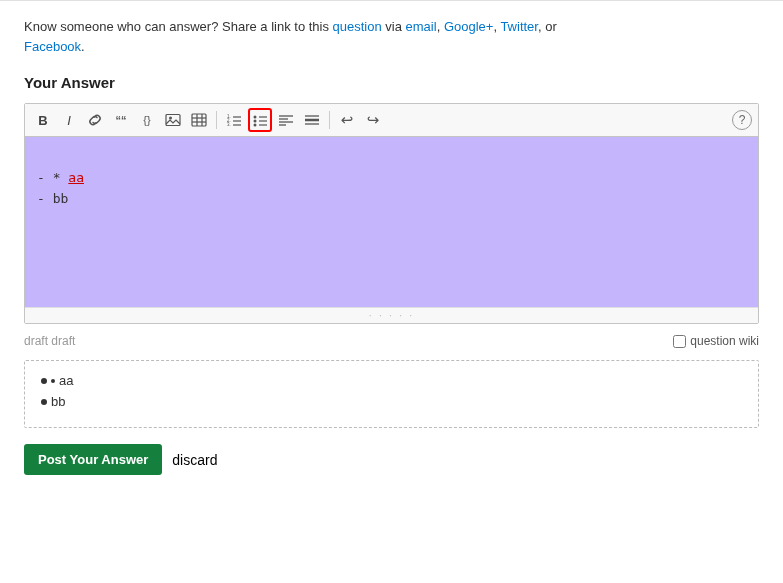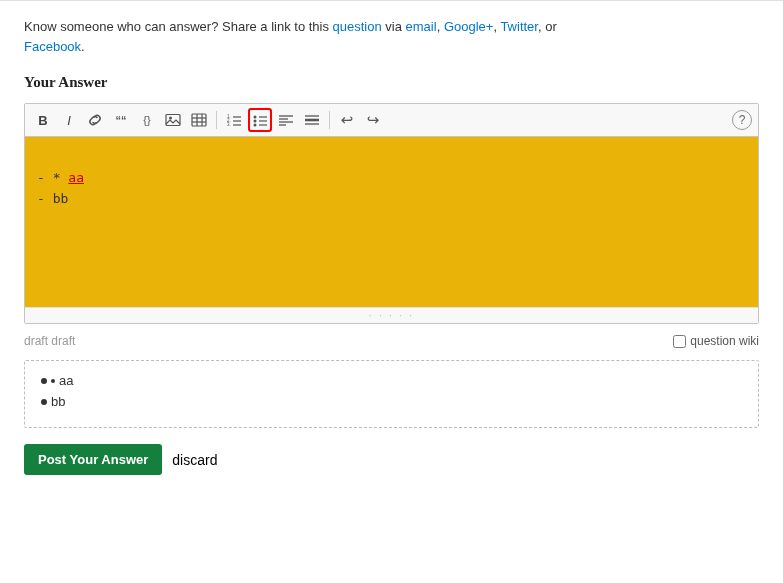--- a/index.html
+++ b/index.html
@@ -33,21 +33,20 @@
     .share-line a {
       color: #0077cc;
       text-decoration: none;
     }
 
     .your-answer-heading {
       font-size: 15px;
       font-weight: bold;
       color: #222;
       margin-bottom: 12px;
-      font-family: Liberation Serif, serif;
     }
 
     
     .editor-container {
       border: 1px solid #c4c4c4;
       border-radius: 2px;
       margin-bottom: 6px;
     }
 
     
@@ -115,21 +114,21 @@
     }
 
     
     .editor-content {
       min-height: 170px;
       padding: 10px 12px;
       font-family: monospace;
       font-size: 13px;
       line-height: 1.6;
       outline: none;
-      background: #eab308;
+      background: #c4b5fd;
       resize: none;
       width: 100%;
       border: none;
     }
 
     .editor-content-inner {
       color: #333;
     }
 
     .editor-text-line {

